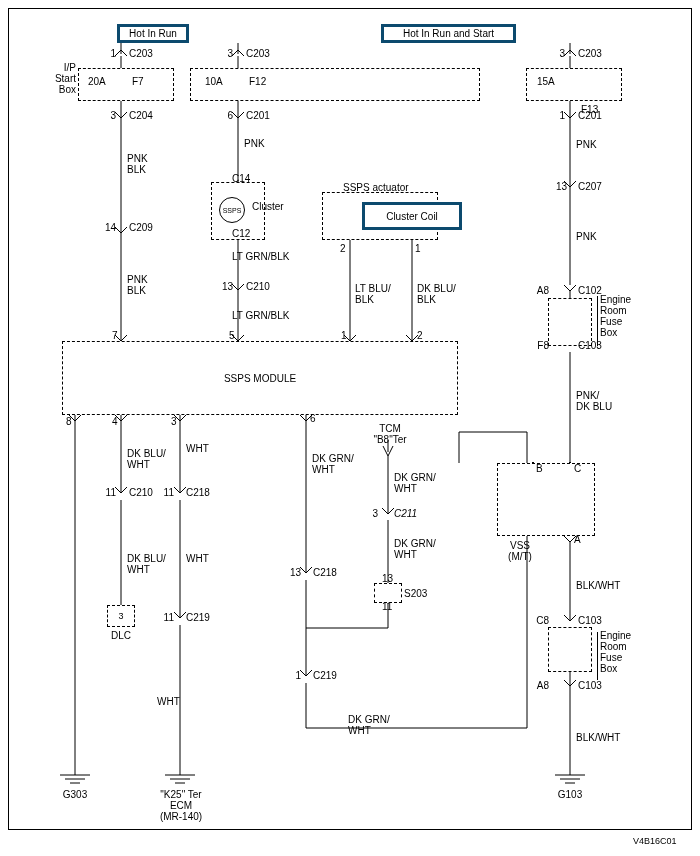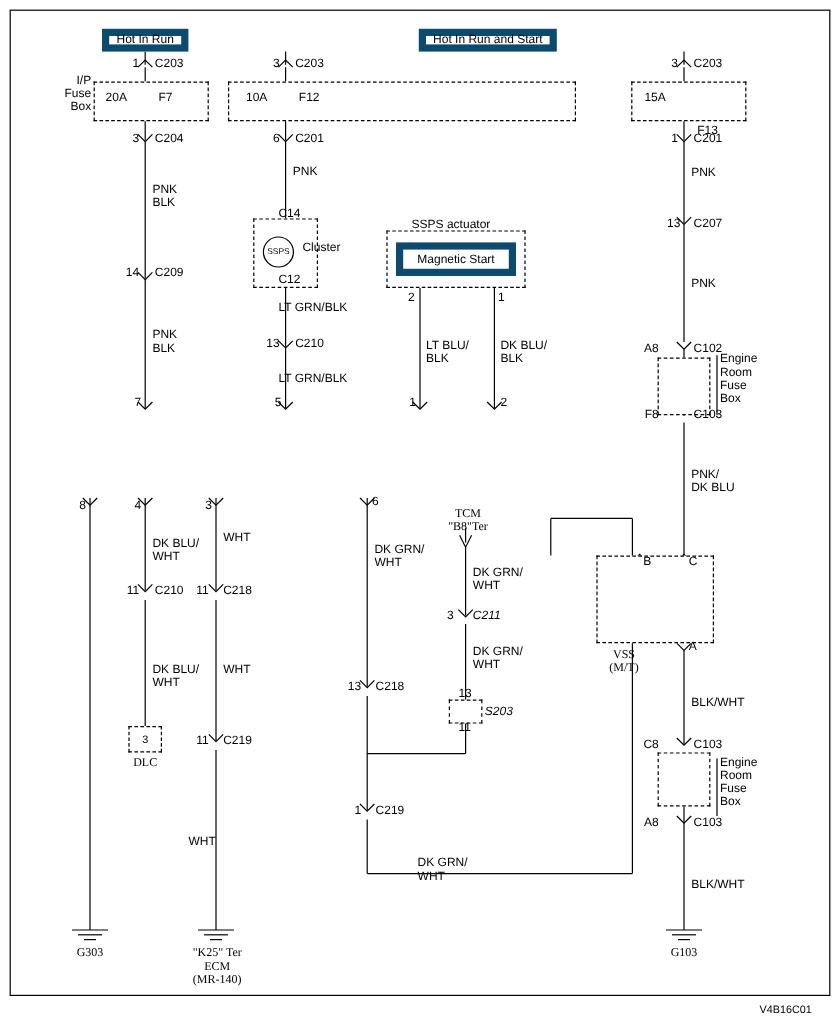--- a/index.html
+++ b/index.html
@@ -1,22 +1,22 @@
 <!DOCTYPE html>
 <html><head>
 <meta charset="utf-8">
 <style>
   html,body{margin:0;padding:0;background:#ffffff;}
   body{font-family:"Liberation Sans", sans-serif;}
   #root{position:relative;width:700px;height:856px;overflow:hidden;background:#fff;}
   .frame{position:absolute;left:8px;top:8px;width:684px;height:822px;border:1px solid #000;box-sizing:border-box;}
   .lbl{position:absolute;font-size:10px;line-height:11px;color:#000;white-space:pre;}
-  .lbl.c{text-align:center;font-family:Liberation Serif, serif;}
+  .lbl.c{text-align:center;}
   .lbl.r{text-align:right;}
-  .box{position:absolute;border:6px solid #0c4a6e;box-sizing:border-box;background:#fff;}
+  .box{position:absolute;border:3px solid #0c4a6e;box-sizing:border-box;background:#fff;margin-left:32px;}
   .dash{position:absolute;border:1px dashed #000;box-sizing:border-box;background:#fff;}
   .vline{position:absolute;width:1px;background:#000;}
   .code{position:absolute;font-size:9px;color:#000;}
   svg.ov{position:absolute;left:0;top:0;width:700px;height:856px;pointer-events:none;}
   .ssps-circ{position:absolute;width:26px;height:26px;border:1px solid #000;border-radius:50%;box-sizing:border-box;
              font-size:7px;display:flex;align-items:center;justify-content:center;background:#fff;}
 </style>
 </head>
 <body>
 
@@ -139,30 +139,30 @@
       <line x1="180" y1="625" x2="180" y2="775"></line>
       <line x1="165" y1="775" x2="195" y2="775"></line>
       <line x1="170" y1="779" x2="190" y2="779"></line>
       <line x1="175" y1="783" x2="185" y2="783"></line>
     </g>
   </svg>
 
   <div class="box" style="left:85px;top:24px;width:72px;height:19px;display:flex;align-items:center;justify-content:center;">
     <span style="font-size:10px;">Hot In Run</span>
   </div>
-  <div class="box" style="left:349px;top:24px;width:115px;height:19px;display:flex;align-items:center;justify-content:center;">
+  <div class="box" style="left:349px;top:24px;width:135px;height:19px;display:flex;align-items:center;justify-content:center;">
     <span style="font-size:10px;">Hot In Run and Start</span>
   </div>
 
   <div class="dash" style="left:78px;top:68px;width:96px;height:33px;"></div>
   <div class="dash" style="left:190px;top:68px;width:290px;height:33px;"></div>
   <div class="dash" style="left:526px;top:68px;width:96px;height:33px;"></div>
 
   <div class="lbl r" style="left:40px;top:62px;width:36px;">I/P
-Fuse
+Start
 Box</div>
 
   <div class="lbl" style="left:88px;top:76px;">20A</div>
   <div class="lbl" style="left:132px;top:76px;">F7</div>
   <div class="lbl r" style="left:96px;top:48px;width:20px;">1</div>
   <div class="lbl" style="left:129px;top:48px;">C203</div>
   <div class="lbl r" style="left:96px;top:110px;width:20px;">3</div>
   <div class="lbl" style="left:129px;top:110px;">C204</div>
 
   <div class="lbl" style="left:205px;top:76px;">10A</div>
@@ -196,21 +196,21 @@
   <div class="lbl" style="left:232px;top:228px;">C12</div>
   <div class="lbl" style="left:252px;top:201px;text-align:right;">Cluster</div>
 
   <div class="lbl" style="left:232px;top:251px;">LT GRN/BLK</div>
   <div class="lbl r" style="left:209px;top:281px;width:24px;">13</div>
   <div class="lbl" style="left:246px;top:281px;">C210</div>
   <div class="lbl" style="left:232px;top:310px;">LT GRN/BLK</div>
 
   <div class="dash" style="left:322px;top:192px;width:116px;height:48px;"></div>
   <div class="box" style="left:330px;top:202px;width:100px;height:28px;display:flex;align-items:center;justify-content:center;">
-    <span style="font-size:10px;">Magnetic Start</span>
+    <span style="font-size:10px;">Cluster Coil</span>
   </div>
   <div class="lbl" style="left:343px;top:182px;">SSPS actuator</div>
   <div class="lbl" style="left:340px;top:243px;">2</div>
   <div class="lbl" style="left:415px;top:243px;">1</div>
 
   <div class="lbl" style="left:355px;top:283px;">LT BLU/
 BLK</div>
   <div class="lbl" style="left:417px;top:283px;">DK BLU/
 BLK</div>
 
@@ -226,20 +226,23 @@
   <div class="lbl" style="left:578px;top:340px;">C103</div>
   <div class="lbl" style="left:600px;top:294px;">Engine
 Room
 Fuse
 Box</div>
   <div class="vline" style="left:597px;top:296px;height:50px;"></div>
 
   <div class="lbl" style="left:576px;top:390px;">PNK/
 DK BLU</div>
 
+  <div class="dash" style="left:62px;top:341px;width:396px;height:74px;display:flex;align-items:center;justify-content:center;">
+    <span style="font-size:10px;">SSPS MODULE</span>
+  </div>
   <div class="lbl" style="left:112px;top:330px;">7</div>
   <div class="lbl" style="left:229px;top:330px;">5</div>
   <div class="lbl" style="left:341px;top:330px;">1</div>
   <div class="lbl" style="left:417px;top:330px;">2</div>
 
   <div class="lbl" style="left:66px;top:416px;">8</div>
   <div class="lbl" style="left:112px;top:416px;">4</div>
   <div class="lbl" style="left:171px;top:416px;">3</div>
   <div class="lbl" style="left:310px;top:413px;">6</div>
 
@@ -286,21 +289,21 @@
   <div class="lbl" style="left:394px;top:472px;">DK GRN/
 WHT</div>
   <div class="lbl r" style="left:360px;top:508px;width:18px;">3</div>
   <div class="lbl" style="left:394px;top:508px;font-style:italic;">C211</div>
   <div class="lbl" style="left:394px;top:538px;">DK GRN/
 WHT</div>
 
   <div class="dash" style="left:374px;top:583px;width:28px;height:20px;"></div>
   <div class="lbl" style="left:382px;top:573px;">13</div>
   <div class="lbl" style="left:382px;top:601px;">11</div>
-  <div class="lbl" style="left:404px;top:588px;font-style:italic;">S203</div>
+  <div class="lbl" style="left:404px;top:588px;">S203</div>
 
   <div class="dash" style="left:497px;top:463px;width:98px;height:73px;"></div>
   <div class="lbl" style="left:536px;top:463px;">B</div>
   <div class="lbl" style="left:574px;top:463px;">C</div>
   <div class="lbl" style="left:574px;top:534px;">A</div>
   <div class="lbl c" style="left:495px;top:540px;width:50px;">VSS
 (M/T)</div>
 
   <div class="lbl" style="left:576px;top:580px;">BLK/WHT</div>
 

